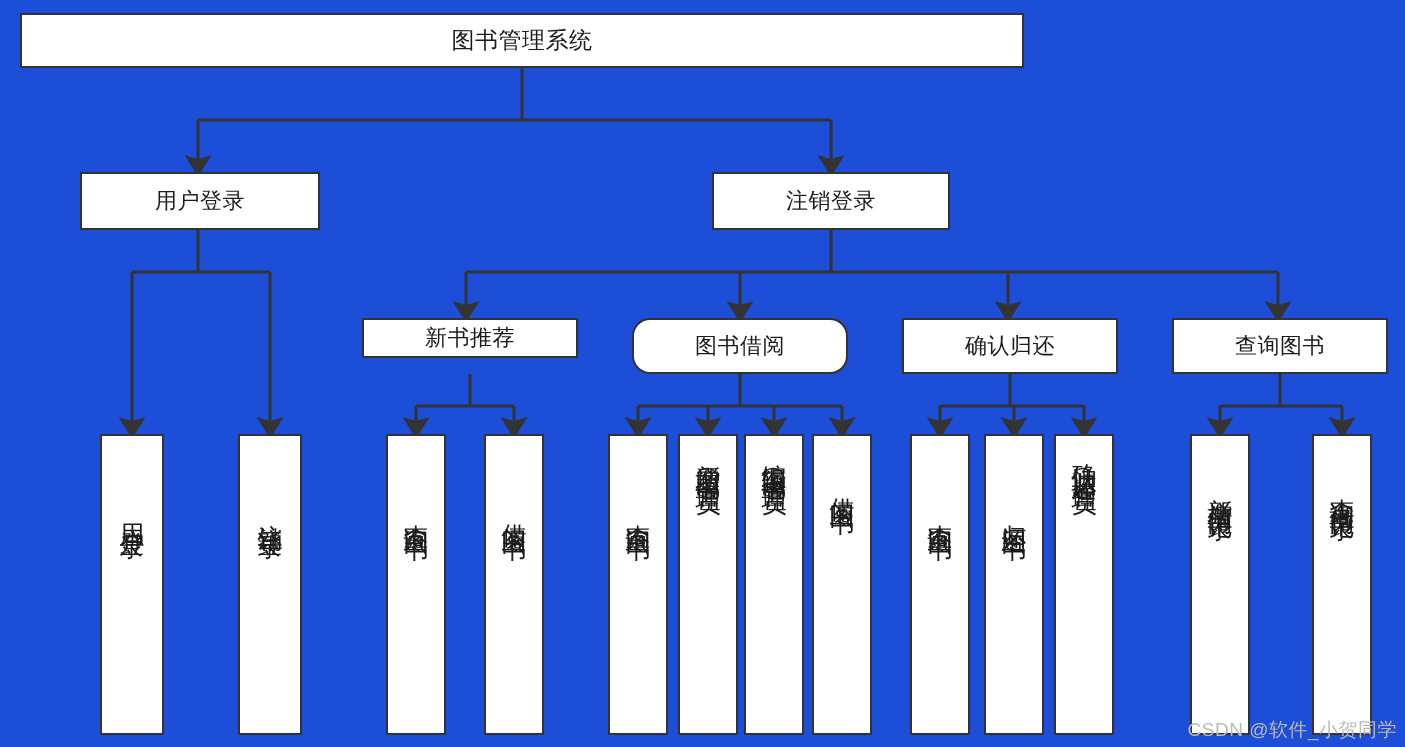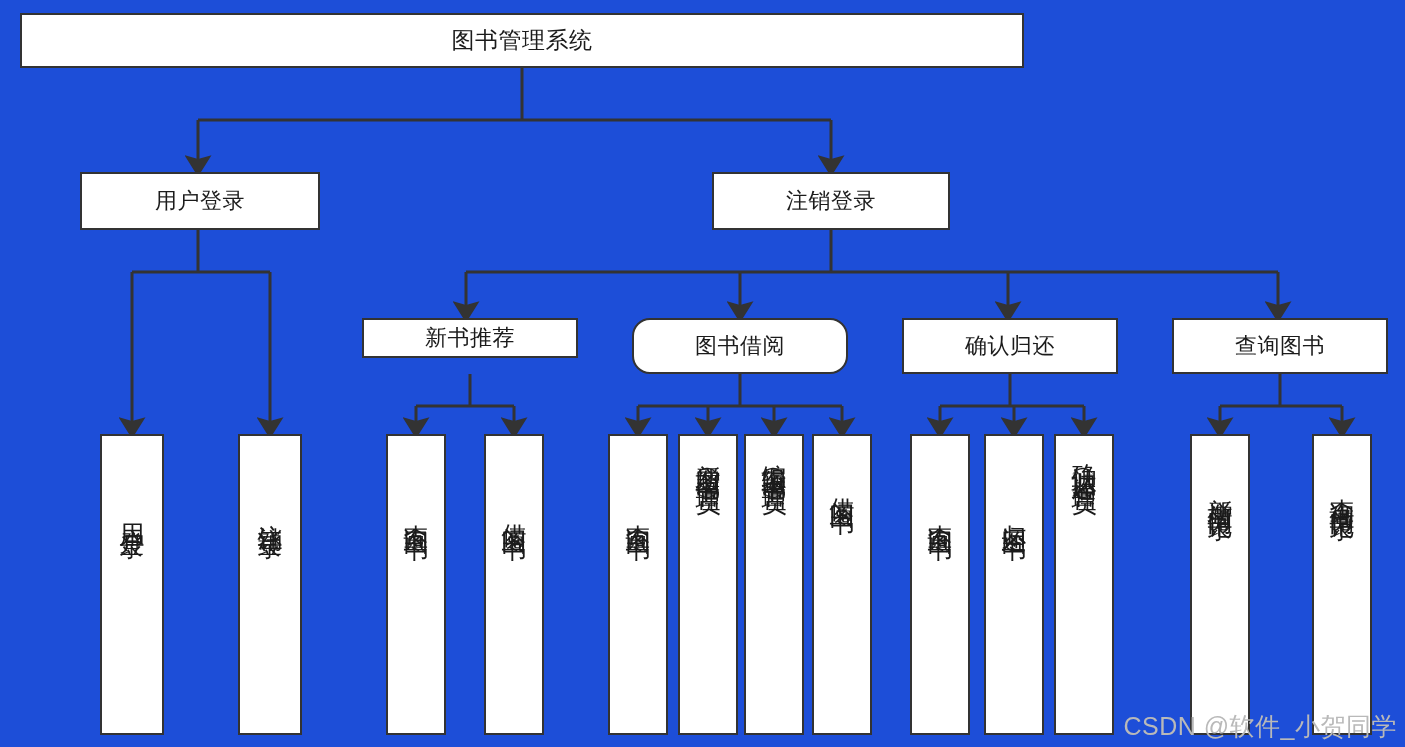--- a/index.html
+++ b/index.html
@@ -66,21 +66,21 @@
   .node.vertical.short4 .node-label {
     margin-top: 36px;
   }
   .node.vertical.tall .node-label {
     margin-top: 2px;
   }
   #watermark {
     position: absolute;
     right: 8px;
     bottom: 4px;
-    font-size: 25px;
+    font-size: 19px;
     color: #b9b9b9;
     letter-spacing: 0.5px;
     white-space: nowrap;
     pointer-events: none;
   }
 </style>
 </head>
 <body>
 
 <div id="diagram-root">

